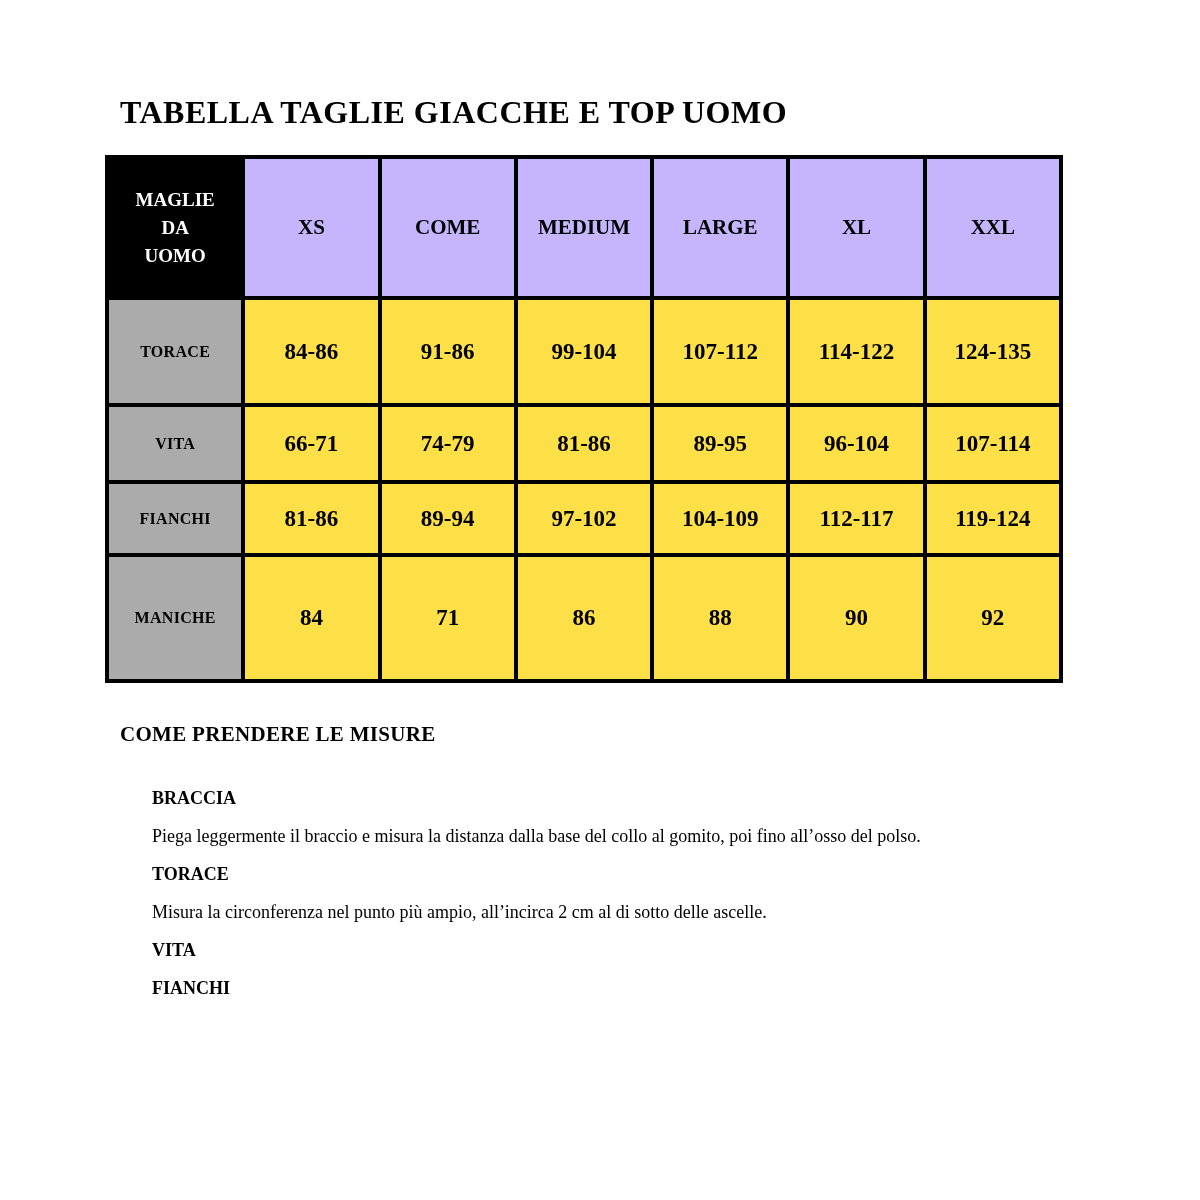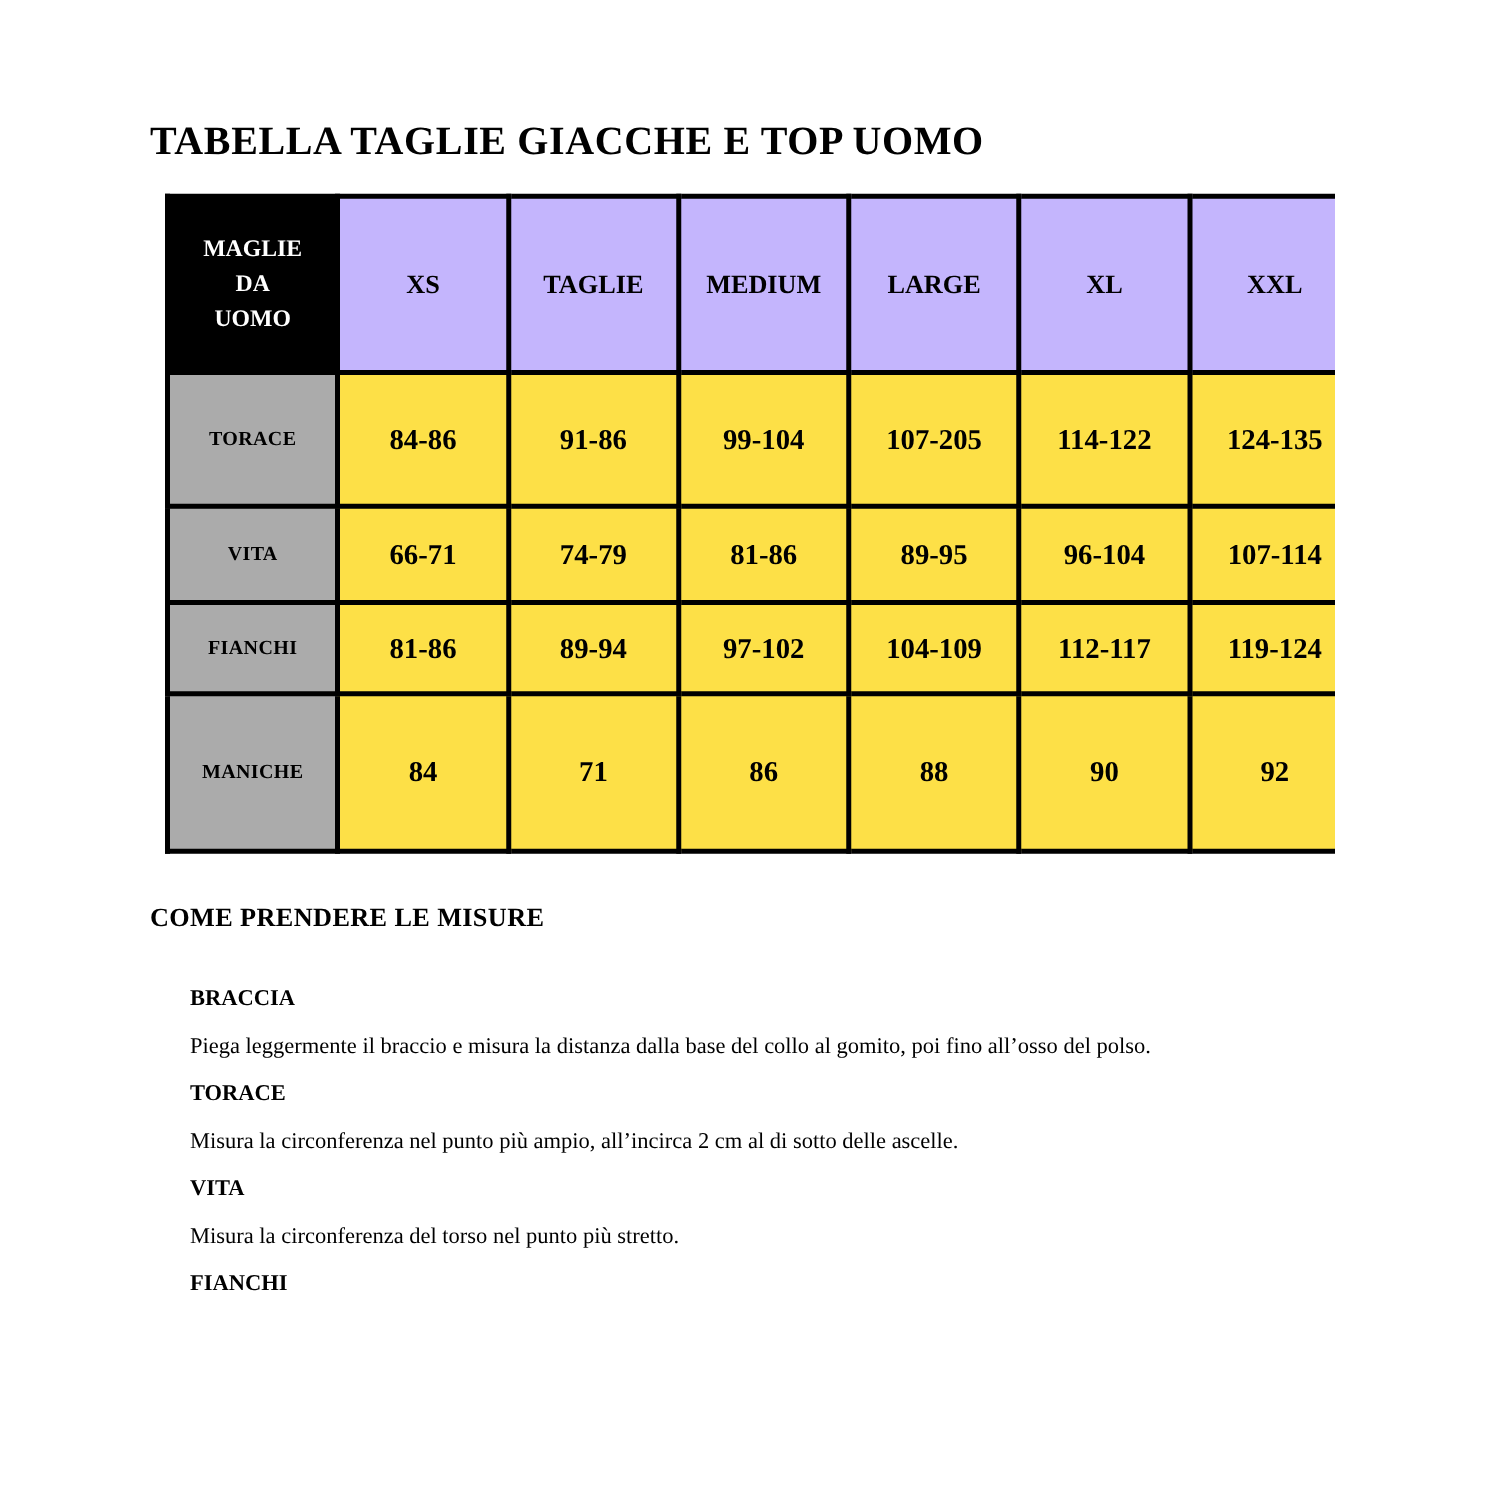--- a/index.html
+++ b/index.html
@@ -16,21 +16,21 @@
     position: absolute;
     left: 120px;
     top: 94px;
     font-size: 32px;
     font-weight: bold;
     letter-spacing: 0.5px;
     white-space: nowrap;
   }
   table.size-table {
     position: absolute;
-    left: 132px;
+    left: 105px;
     top: 155px;
     width: 958px;
     border-collapse: collapse;
     table-layout: fixed;
     border-radius: 25px;
   }
   table.size-table th, table.size-table td {
     border: 4px solid #000000;
     text-align: center;
     vertical-align: middle;
@@ -97,32 +97,32 @@
 
   <div class="page-title">TABELLA TAGLIE GIACCHE E TOP UOMO</div>
 
   <table class="size-table">
     <tbody>
         <tr class="row-header">
       <th class="corner-cell">
         <span class="corner-text">MAGLIE DA UOMO</span>
       </th>
       <th class="col-header">XS</th>
-      <th class="col-header">TAGLIE</th>
+      <th class="col-header">COME</th>
       <th class="col-header">MEDIUM</th>
       <th class="col-header">LARGE</th>
       <th class="col-header">XL</th>
       <th class="col-header">XXL</th>
     </tr>
     <tr class="row-torace">
       <td class="row-label">TORACE</td>
       <td class="size-cell">84-86</td>
       <td class="size-cell">91-86</td>
       <td class="size-cell">99-104</td>
-      <td class="size-cell">107-205</td>
+      <td class="size-cell">107-112</td>
       <td class="size-cell">114-122</td>
       <td class="size-cell">124-135</td>
     </tr>
     <tr class="row-vita">
       <td class="row-label">VITA</td>
       <td class="size-cell">66-71</td>
       <td class="size-cell">74-79</td>
       <td class="size-cell">81-86</td>
       <td class="size-cell">89-95</td>
       <td class="size-cell">96-104</td>
@@ -155,20 +155,19 @@
     <div class="measure-item">
       <div class="measure-label">BRACCIA</div>
       <div class="measure-text">Piega leggermente il braccio e misura la distanza dalla base del collo al gomito, poi fino all’osso del polso.</div>
     </div>
     <div class="measure-item">
       <div class="measure-label">TORACE</div>
       <div class="measure-text">Misura la circonferenza nel punto più ampio, all’incirca 2 cm al di sotto delle ascelle.</div>
     </div>
     <div class="measure-item">
       <div class="measure-label">VITA</div>
-      <div class="measure-text">Misura la circonferenza del torso nel punto più stretto.</div>
     </div>
     <div class="measure-item">
       <div class="measure-label">FIANCHI</div>
     </div>
   </div>
 
 </div>
 
 </body></html>

